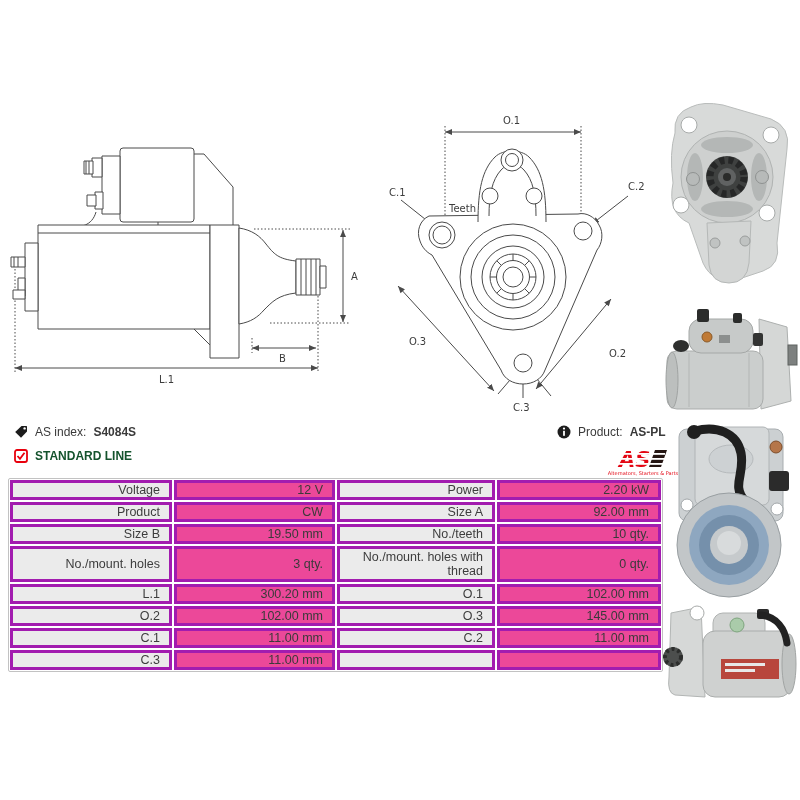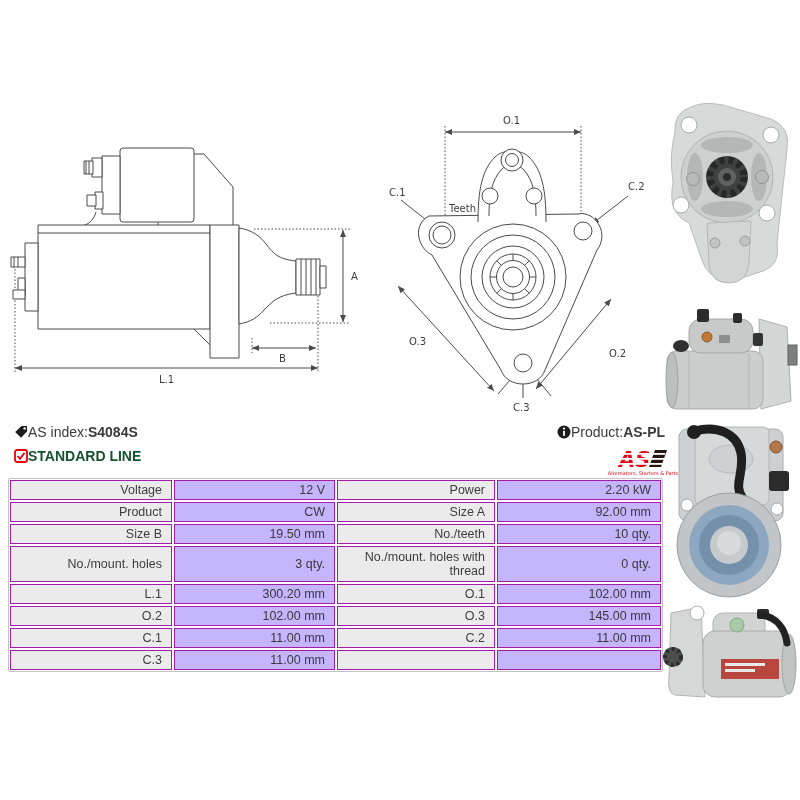--- a/index.html
+++ b/index.html
@@ -1,33 +1,33 @@
 <!DOCTYPE html>
 <html><head>
 <meta charset="utf-8">
 <style>
   html,body{margin:0;padding:0;background:#fff;}
   #page{position:relative;width:800px;height:800px;background:#fff;overflow:hidden;
         font-family:"Liberation Sans",sans-serif;color:#3a3a3a;}
   .abs{position:absolute;}
 
   
-  .info-row{display:flex;align-items:center;height:16px;margin-bottom:8px;font-size:14px;color:#3a3a3a;}
+  .info-row{display:flex;align-items:center;gap:7px;height:16px;margin-bottom:8px;font-size:12px;color:#3a3a3a;}
   .info-row .bold{font-weight:bold;}
   .red{color:#14532d;font-weight:bold;}
 
   
   .spec-table{position:absolute;left:8px;top:478px;
     display:grid;grid-template-columns:162px 161px 158px 164px;
     grid-template-rows:20px 20px 20px 36px 20px 20px 20px 20px;
     gap:2px;padding:1px;border:1px solid #c2c2c2;border-radius:2px;background:#fff;}
-  .spec-cell{border:1px solid #a21caf;font-size:12.5px;display:flex;align-items:center;
+  .spec-cell{border:3px solid #a21caf;font-size:12.5px;display:flex;align-items:center;
     justify-content:flex-end;padding-right:9px;text-align:right;line-height:1.15;}
   .lbl{background:#ebebeb;color:#3d3d3d;}
-  .val{background:#c4b5fd;color:#3a3a3a;}
+  .val{background:#ec4899;color:#3a3a3a;}
 
   svg text{font-family:"DejaVu Sans",sans-serif;}
   .dim-label{font-size:10px;fill:#3d3d3d;}
 </style>
 </head>
 <body>
 
 <div id="page">
 
   <svg class="abs" style="left:8px;top:132px" width="362" height="268" viewBox="0 0 362 268">

